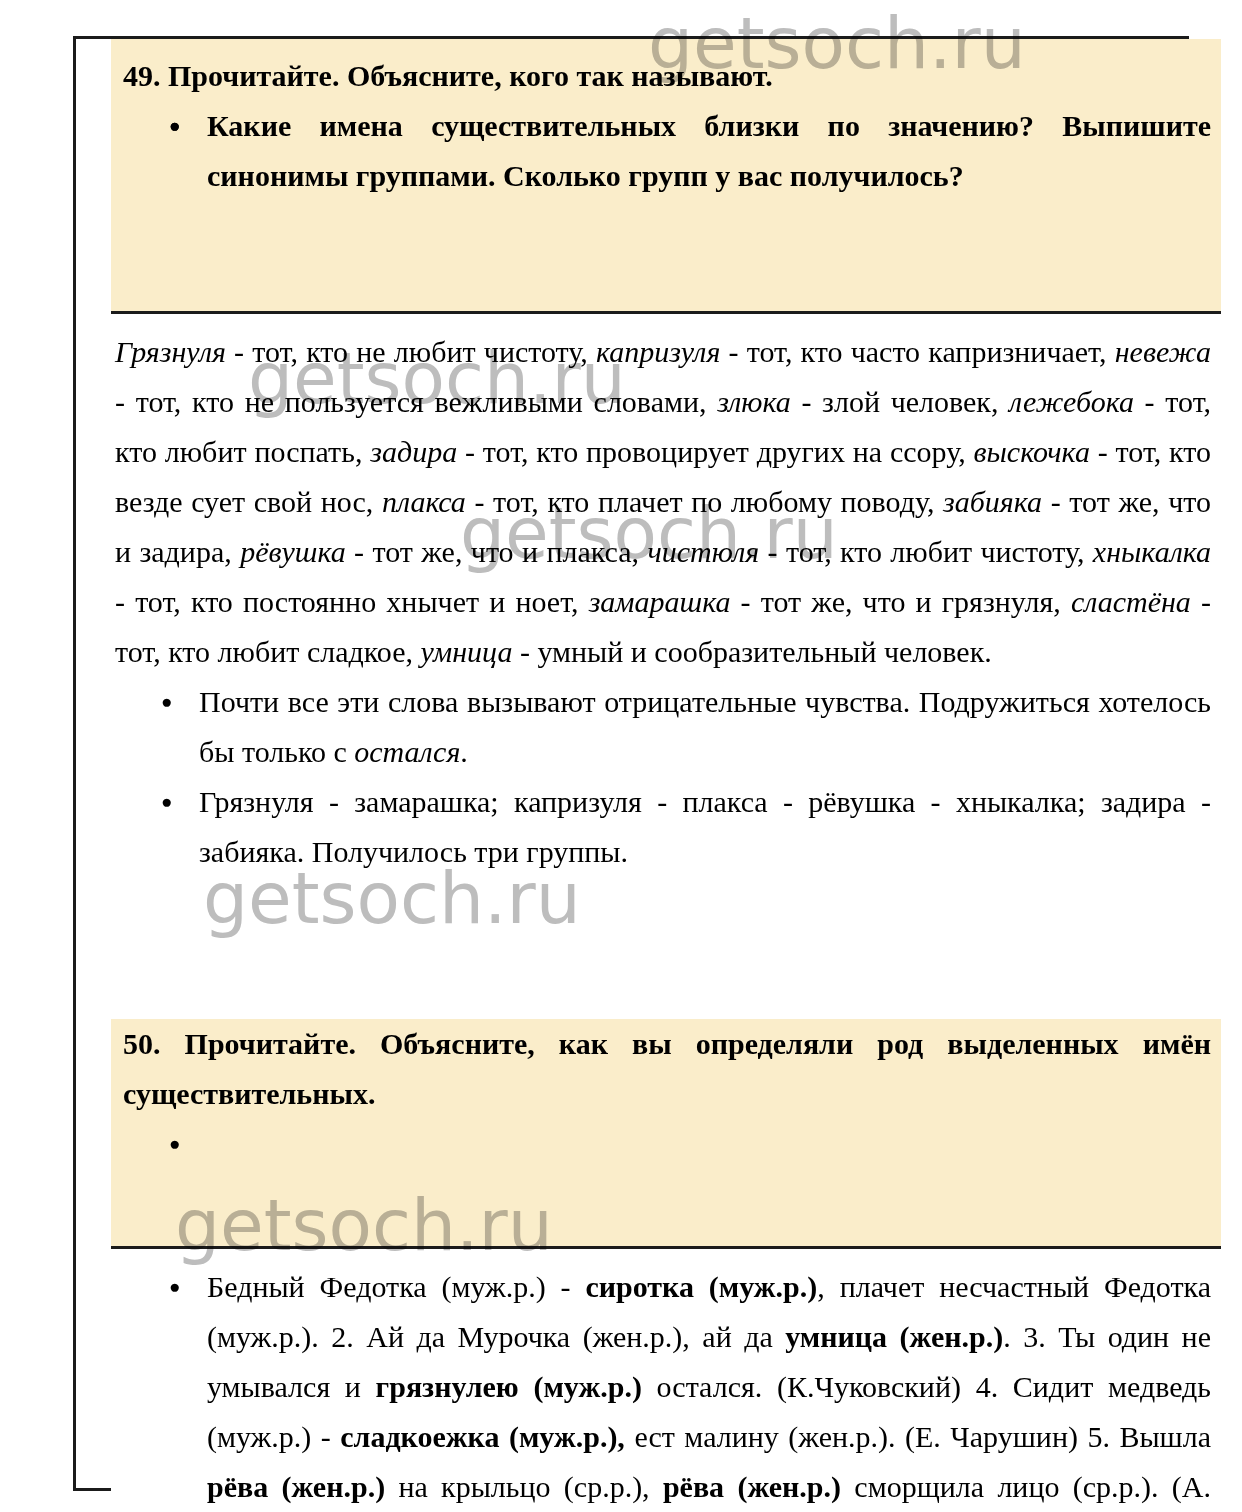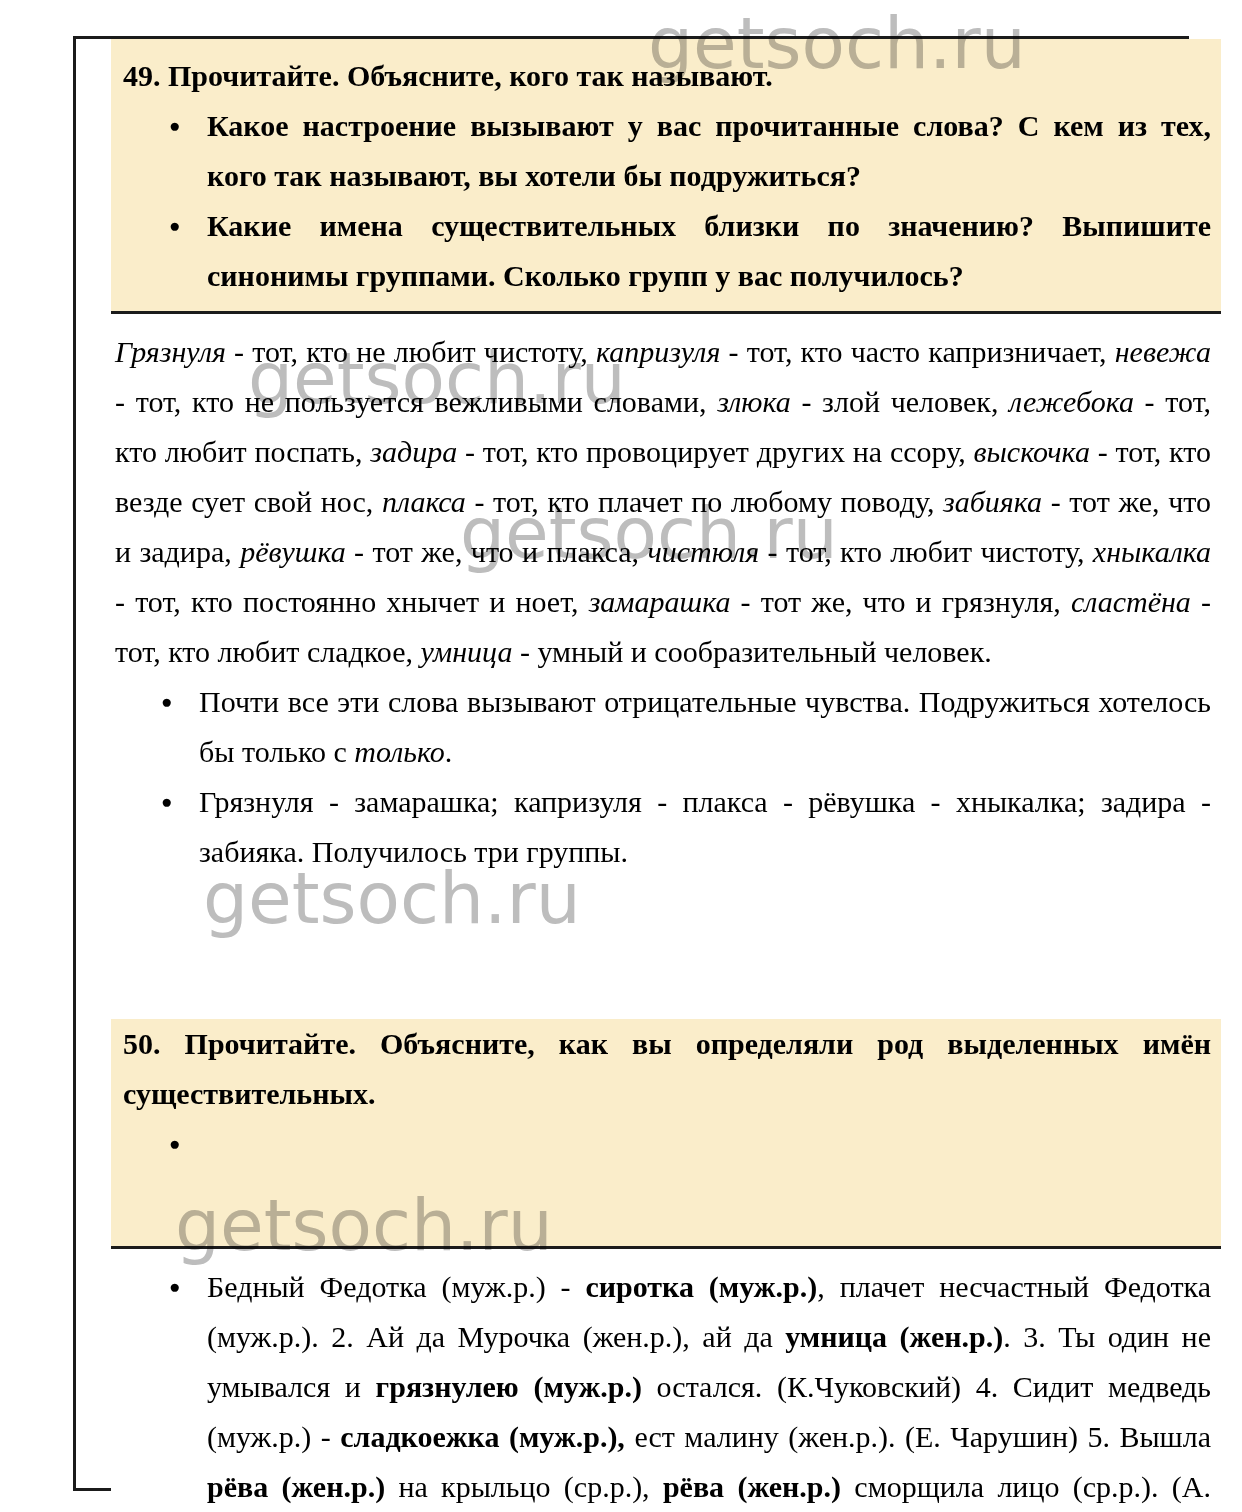--- a/index.html
+++ b/index.html
@@ -81,35 +81,34 @@
 </head>
 <body>
 
 <div class="frame">
 
   <section class="task sec-task49">
     <p class="title">49. Прочитайте. Объясните, кого так называют.</p>
     <ul class="bullets">
       <li>
         <span class="dot">●</span>
-        <span>Какое настроение вызывают  у вас прочитанные слова? С кем из тех, кого так называют, вы хотели бы подружиться?</span>
       </li>
       <li>
         <span class="dot">●</span>
         <span>Какие имена существительных близки по значению? Выпишите синонимы группами. Сколько групп у вас получилось?</span>
       </li>
     </ul>
   </section>
 
   <section class="answer sec-answer49">
     <p><span class="s-i">Грязнуля</span><span> - тот, кто не любит чистоту, </span><span class="s-i">капризуля</span><span> - тот, кто часто капризничает, </span><span class="s-i">невежа</span><span> - тот, кто не пользуется вежливыми словами, </span><span class="s-i">злюка</span><span> - злой человек, </span><span class="s-i">лежебока</span><span> - тот, кто любит поспать, </span><span class="s-i">задира</span><span> - тот, кто провоцирует других на ссору, </span><span class="s-i">выскочка</span><span> - тот, кто везде сует свой нос, </span><span class="s-i">плакса</span><span> - тот, кто плачет по любому поводу, </span><span class="s-i">забияка</span><span> - тот же, что и задира, </span><span class="s-i">рёвушка</span><span> - тот же, что и плакса, </span><span class="s-i">чистюля</span><span> - тот, кто любит чистоту, </span><span class="s-i">хныкалка</span><span> - тот, кто постоянно хнычет и ноет, </span><span class="s-i">замарашка</span><span> - тот же, что и грязнуля, </span><span class="s-i">сластёна</span><span> - тот, кто любит сладкое, </span><span class="s-i">умница</span><span> - умный и сообразительный человек.</span></p>
     <ul class="bullets">
       <li>
         <span class="dot">●</span>
-        <span><span>Почти все эти слова вызывают отрицательные чувства. Подружиться хотелось бы только с </span><span class="s-i">только</span><span>.</span></span>
+        <span><span>Почти все эти слова вызывают отрицательные чувства. Подружиться хотелось бы только с </span><span class="s-i">остался</span><span>.</span></span>
       </li>
       <li>
         <span class="dot">●</span>
         <span><span>Грязнуля - замарашка; капризуля - плакса - рёвушка - хныкалка; задира - забияка. Получилось три группы.</span></span>
       </li>
     </ul>
   </section>
 
   <section class="task sec-task50">
     <p class="title">50. Прочитайте. Объясните, как вы определяли род выделенных имён существительных.</p>

